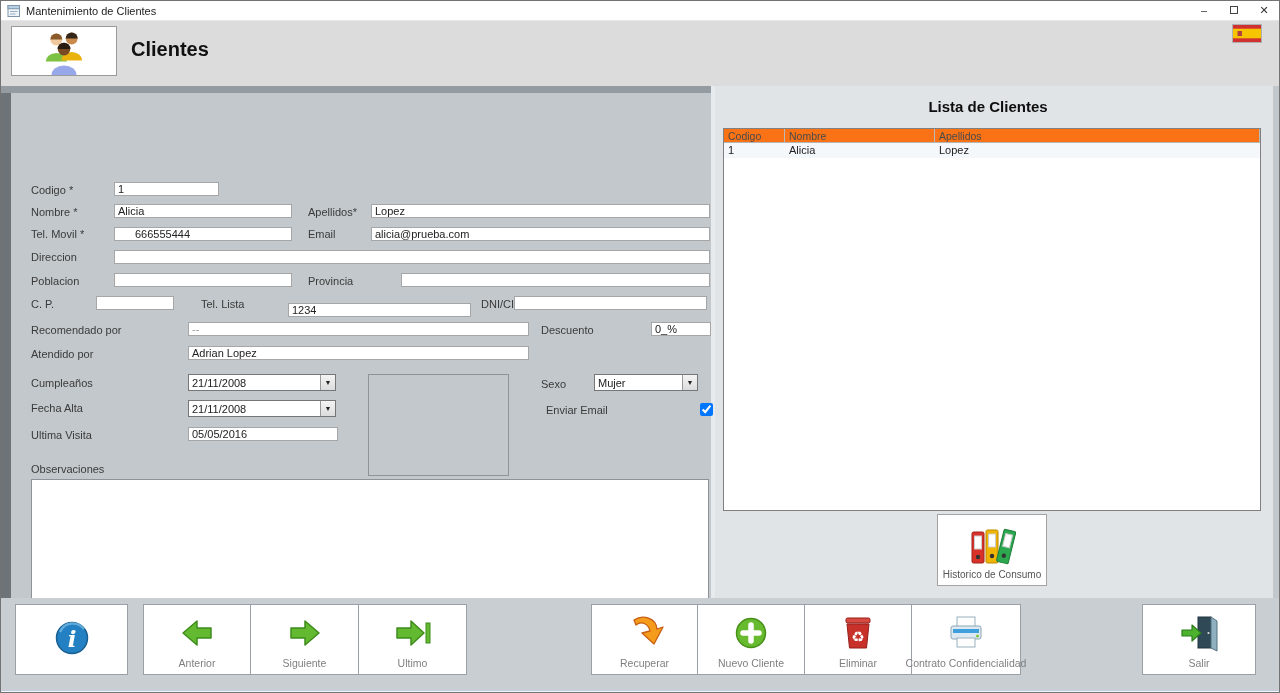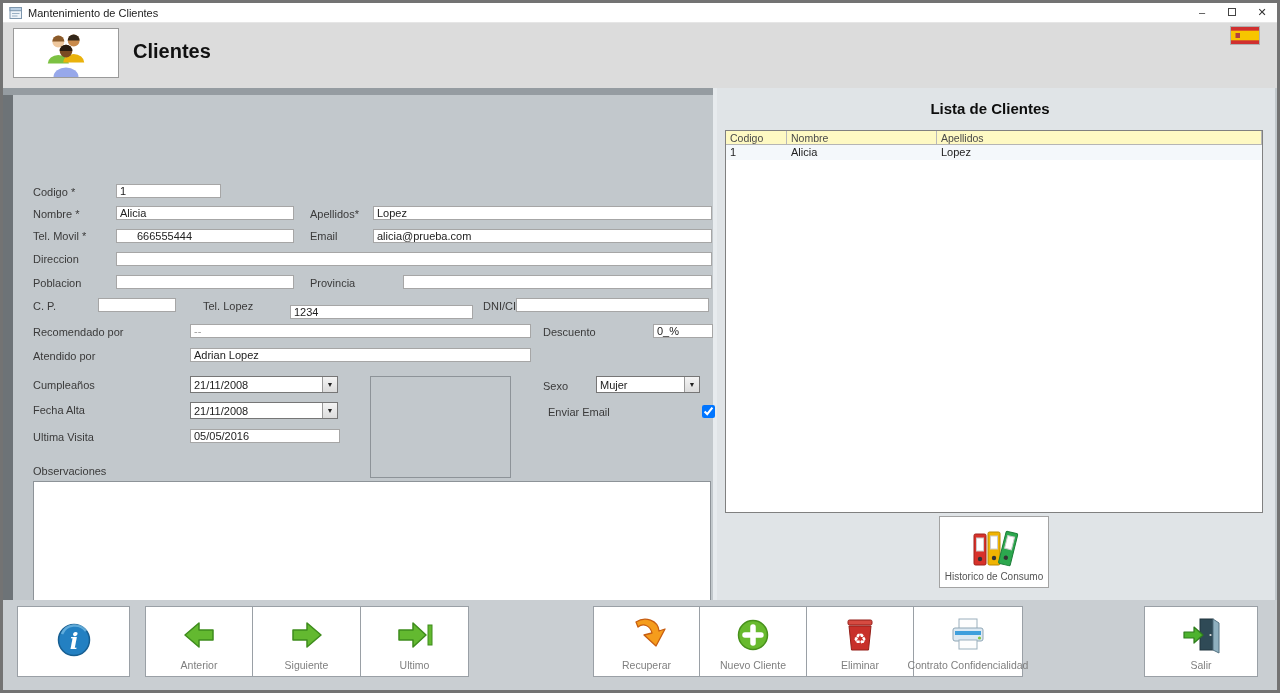--- a/index.html
+++ b/index.html
@@ -1,20 +1,20 @@
 <!DOCTYPE html>
 <html><head>
 <meta charset="utf-8">
 <style>
   * { box-sizing: border-box; }
   html,body { margin:0; padding:0; background:#9aa7b2; }
   .window {
     position:relative; width:1280px; height:693px; overflow:hidden;
     font-family:"Liberation Sans", sans-serif;
-    background:#c2c8cc; border:3px solid #737373;
+    background:#c2c8cc; border:1px solid #737373;
   }
   
   .titlebar { position:absolute; left:0; top:0; width:100%; height:20px; background:#ffffff; border-bottom:1px solid #e6e6e6; }
   .titlebar .app-icon { position:absolute; left:6px; top:3px; }
   .titlebar .title-text { position:absolute; left:25px; top:4px; font-size:11px; color:#222; white-space:nowrap; }
   .win-ctl { position:absolute; top:0; width:30px; height:20px; text-align:center; line-height:19px; font-size:11px; color:#333; cursor:default; }
   .win-min { right:60px; }
   .win-max { right:30px; }
   .win-max .sq { display:inline-block; width:8px; height:8px; border:1px solid #444; margin-top:5px; }
   .win-close { right:0; }
@@ -37,21 +37,21 @@
   .photo-box { position:absolute; left:367px; top:288px; width:141px; height:102px; border:1px solid #8d9398; }
   .check { position:absolute; left:699px; top:317px; width:13px; height:13px; margin:0; }
   .obs-area { position:absolute; left:30px; top:393px; width:678px; height:160px; background:#fff; border:1px solid #8d9398; resize:none; font-family:"Liberation Sans",sans-serif; font-size:11px; }
   .obs-btns { position:absolute; left:30px; top:552px; width:678px; height:32px; display:flex; background:#fff; border:1px solid #8d9398; }
   .obs-btn { flex:1; display:flex; align-items:center; justify-content:center; font-size:11px; color:#444; background:#fff; cursor:default; }
   .obs-btn + .obs-btn { border-left:1px solid #8d9398; }
   
   .list-panel { position:absolute; left:714px; top:0; width:558px; height:512px; background:#e0e4e7; }
   .list-title { position:absolute; left:0; top:12px; width:546px; text-align:center; font-size:15px; font-weight:bold; color:#0d0d0d; }
   .grid { position:absolute; left:8px; top:42px; width:538px; height:383px; background:#fff; border:1px solid #808080; }
-  .grid-header { display:flex; height:14px; background:#fef9c3; border-bottom:1px solid #b5b5b5; }
+  .grid-header { display:flex; height:14px; background:#f97316; border-bottom:1px solid #b5b5b5; }
   .grid-header .gc { font-size:10.5px; color:#4a4a4a; padding:1px 4px; border-right:1px solid #b9b9b9; overflow:hidden; }
   .grid-row { display:flex; height:15px; background:#f4f8fb; }
   .grid-row .gc { font-size:11px; color:#222; padding:1px 4px; overflow:hidden; }
   .c1 { width:61px; } .c2 { width:150px; } .c3 { flex:1; }
   .historico-btn { position:absolute; left:222px; top:428px; width:110px; height:72px; background:#fff; border:1px solid #a3a3a3; display:flex; flex-direction:column; align-items:center; justify-content:space-between; padding:8px 0 5px 0; cursor:default; }
   .historico-btn .blabel { font-size:10px; color:#555; }
   
   .toolbar { position:absolute; left:0; top:597px; width:100%; height:92px; background:#c9ced2; }
   .tgroup { position:absolute; top:6px; height:71px; display:flex; }
   .tbtn { background:#fff; border:1px solid #9aa0a6; display:flex; flex-direction:column; align-items:center; justify-content:flex-end; padding-bottom:5px; cursor:default; }
@@ -113,21 +113,21 @@
 
     <div class="lbl" style="left:30px;top:98px">Codigo *</div>
     <div class="lbl" style="left:30px;top:120px">Nombre *</div>
     <div class="lbl" style="left:307px;top:120px">Apellidos*</div>
     <div class="lbl" style="left:30px;top:142px">Tel. Movil *</div>
     <div class="lbl" style="left:307px;top:142px">Email</div>
     <div class="lbl" style="left:30px;top:165px">Direccion</div>
     <div class="lbl" style="left:30px;top:189px">Poblacion</div>
     <div class="lbl" style="left:307px;top:189px">Provincia</div>
     <div class="lbl" style="left:30px;top:212px">C. P.</div>
-    <div class="lbl" style="left:200px;top:212px">Tel. Lopez</div>
+    <div class="lbl" style="left:200px;top:212px">Tel. Lista</div>
     <div class="lbl" style="left:480px;top:212px">DNI/CIF</div>
     <div class="lbl" style="left:30px;top:238px">Recomendado por</div>
     <div class="lbl" style="left:540px;top:238px">Descuento</div>
     <div class="lbl" style="left:30px;top:262px">Atendido por</div>
     <div class="lbl" style="left:30px;top:291px">Cumpleaños</div>
     <div class="lbl" style="left:30px;top:316px">Fecha Alta</div>
     <div class="lbl" style="left:30px;top:343px">Ultima Visita</div>
     <div class="lbl" style="left:540px;top:292px">Sexo</div>
     <div class="lbl" style="left:545px;top:318px">Enviar Email</div>
     <div class="lbl" style="left:30px;top:377px">Observaciones</div>

